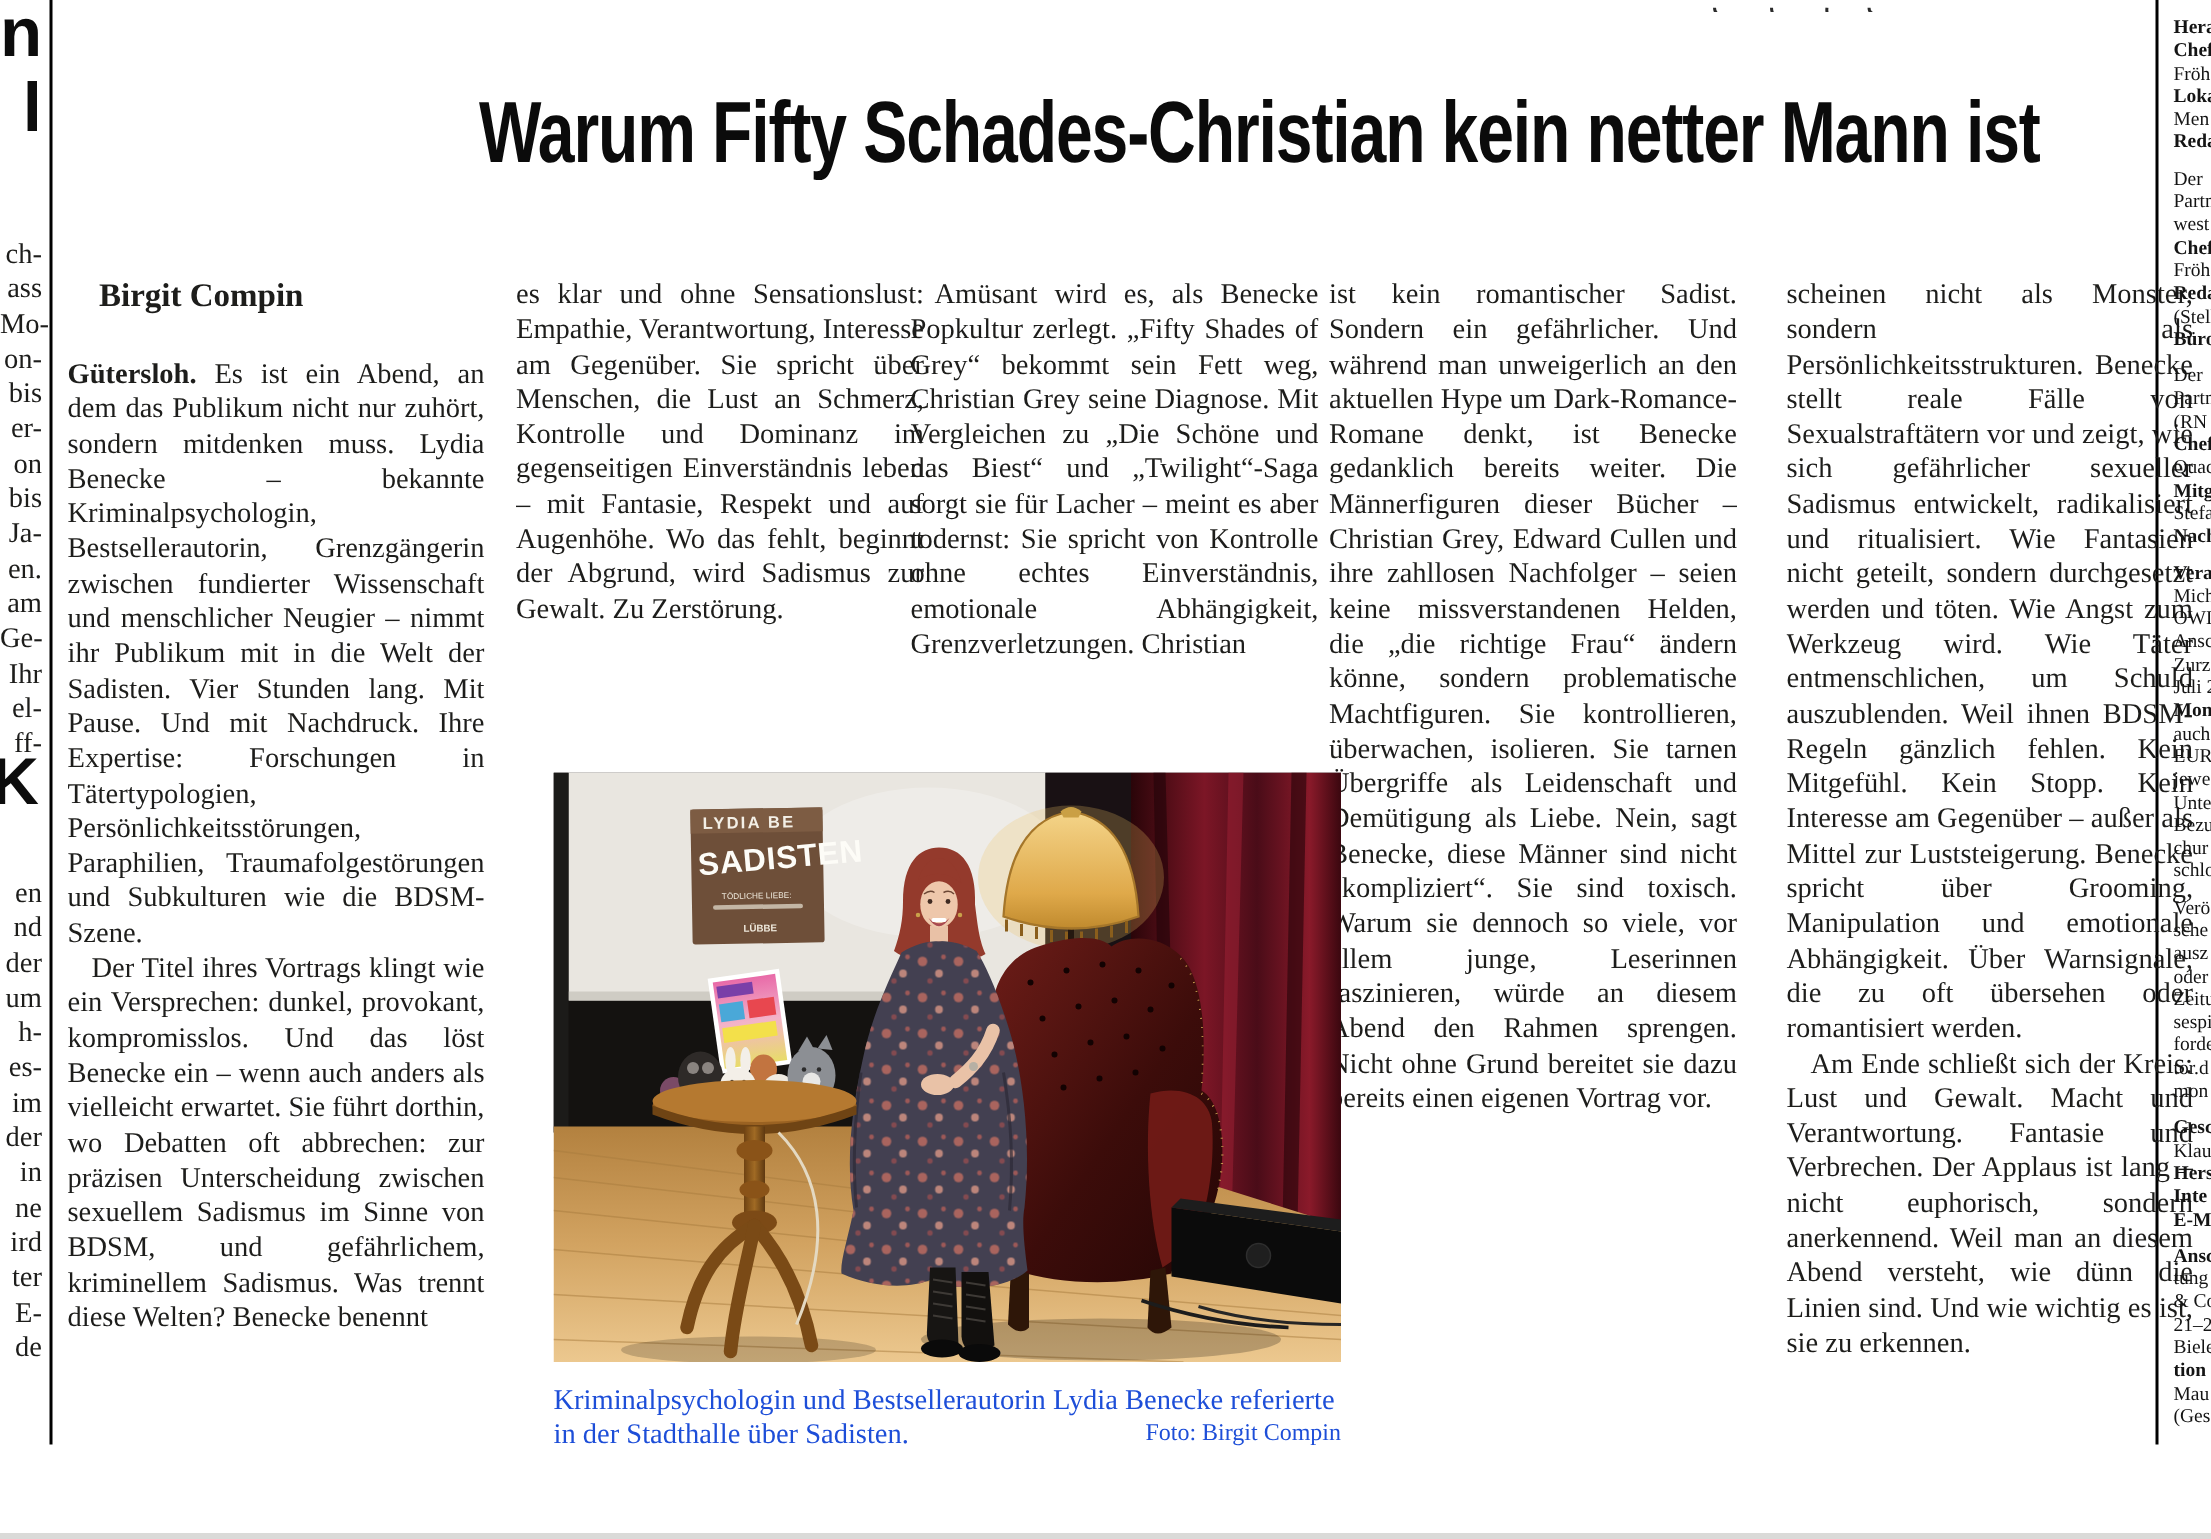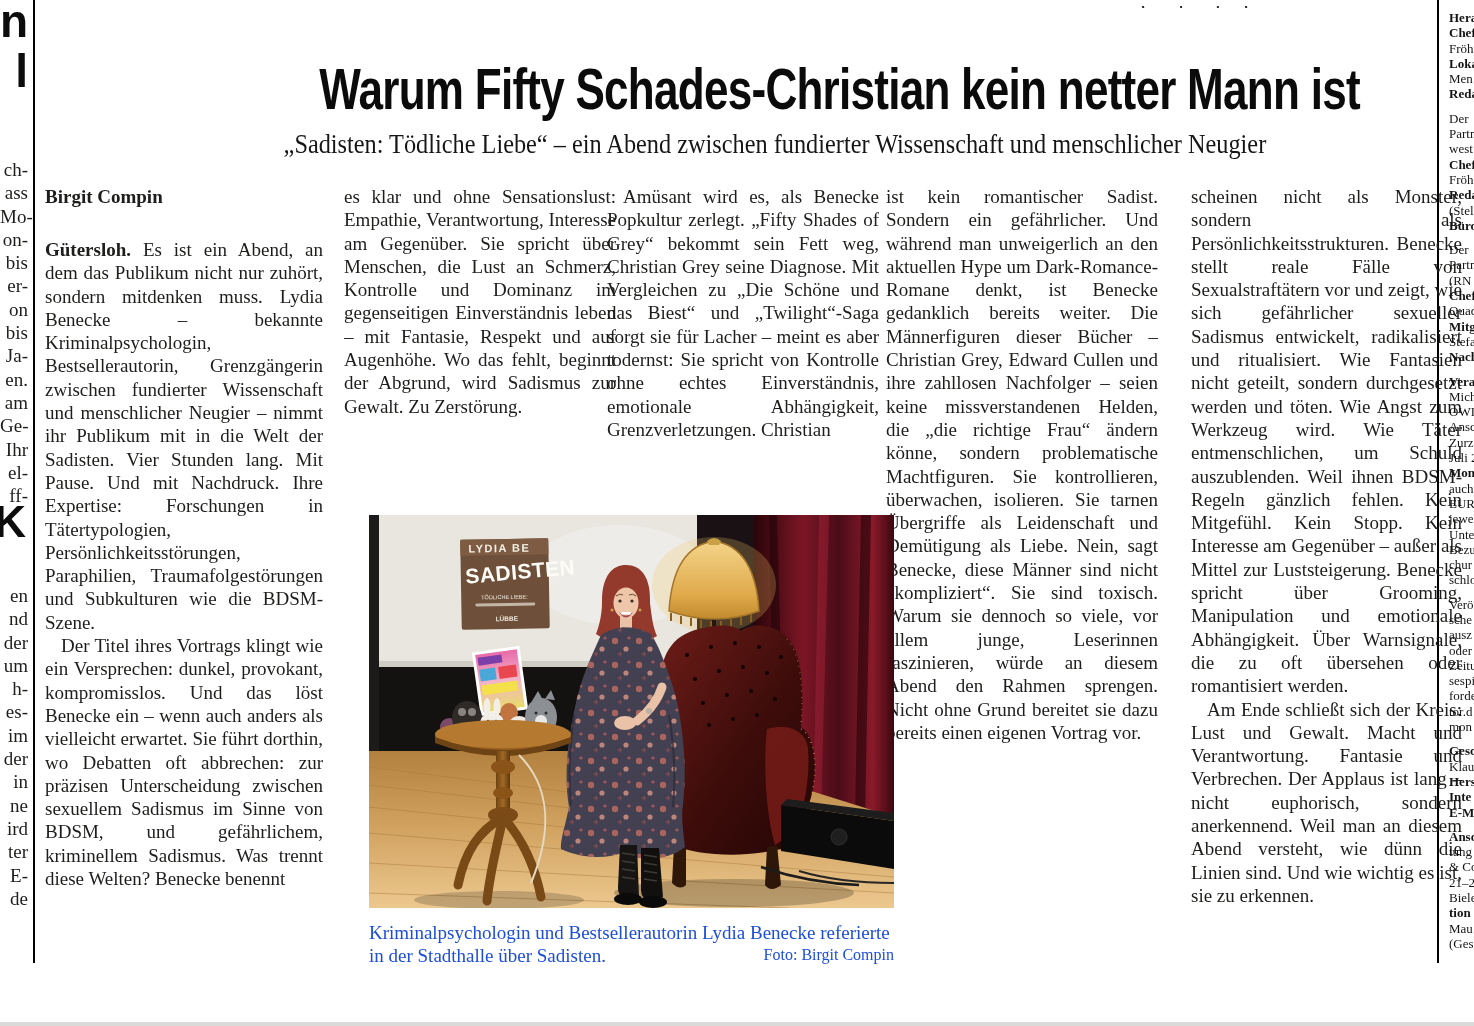--- a/index.html
+++ b/index.html
@@ -31,21 +31,21 @@
   .headline{position:absolute;top:0;left:0;width:100%;text-align:center;white-space:nowrap;}
   .headline-inner{display:inline-block;transform:scaleX(.76);transform-origin:50% 50%;
       font-family:"Liberation Sans",sans-serif;font-weight:bold;font-size:58px;line-height:62px;
       letter-spacing:-1px;color:#0b0b0b;margin-left:110px;}
   .subheadline{position:absolute;top:70px;left:0;width:100%;text-align:center;white-space:nowrap;}
   .subheadline-inner{display:inline-block;transform:scaleX(.9);transform-origin:50% 50%;
       font-size:27px;line-height:32px;color:#161616;margin-left:64px;}
   .body{position:absolute;top:127px;left:0;width:1395px;height:782px;}
   .col{position:absolute;top:0;height:782px;overflow:hidden;font-size:19px;line-height:23.3px;}
   .col.short{height:312px;}
-  .byline{font-weight:bold;font-size:19px;line-height:23px;margin-bottom:30px;}
+  .byline{font-weight:bold;font-size:22px;line-height:23px;margin-bottom:30px;margin-left:21px;}
   .para{text-align:justify;margin:0;hyphens:none;}
   .para.indent{text-indent:16px;}
   .lead{font-weight:bold;}
   .lead:empty{display:none;}
 
   
   .photo-block{position:absolute;left:288px;top:330px;width:525px;margin-left:36px;}
   .caption{position:relative;margin-top:9px;width:525px;font-size:19px;line-height:23px;text-align:left;color:#1d4ed8;}
   .credit{position:absolute;right:0;bottom:1px;font-size:16px;}
 
@@ -109,23 +109,20 @@
           <path d="M80,0 q-1,7 6,6"></path>
           <path d="M108,0 q0,5 6,4"></path>
       </g>
     </svg>
   </div>
 
   <div class="main">
     <div class="headline">
       <span class="headline-inner">Warum Fifty Schades-Christian kein netter Mann ist</span>
     </div>
-    <div class="subheadline">
-      <span class="subheadline-inner">„Sadisten: Tödliche Liebe“ – ein Abend zwischen fundierter Wissenschaft und menschlicher Neugier</span>
-    </div>
 
     <div class="body">
 
       <div class="col" style="left:0;width:278px;">
         <div class="byline">Birgit Compin</div>
         <div>
           <p class="para"><span class="lead">Gütersloh.</span> <span>Es ist ein Abend, an dem das Publikum nicht nur zuhört, sondern mitdenken muss. Lydia Benecke – bekannte Kriminalpsychologin, Bestsellerautorin, Grenzgängerin zwischen fundierter Wissenschaft und menschlicher Neugier – nimmt ihr Publikum mit in die Welt der Sadisten. Vier Stunden lang. Mit Pause. Und mit Nachdruck. Ihre Expertise: Forschungen in Tätertypologien, Persönlichkeitsstörungen, Paraphilien, Traumafolgestörungen und Subkulturen wie die BDSM-Szene.</span></p>
             <p class="para indent"> <span>Der Titel ihres Vortrags klingt wie ein Versprechen: dunkel, provokant, kompromisslos. Und das löst Benecke ein – wenn auch anders als vielleicht erwartet. Sie führt dorthin, wo Debatten oft abbrechen: zur präzisen Unterscheidung zwischen sexuellem Sadismus im Sinne von BDSM, und gefährlichem, kriminellem Sadismus. Was trennt diese Welten? Benecke benennt</span></p>
         </div>
       </div>

